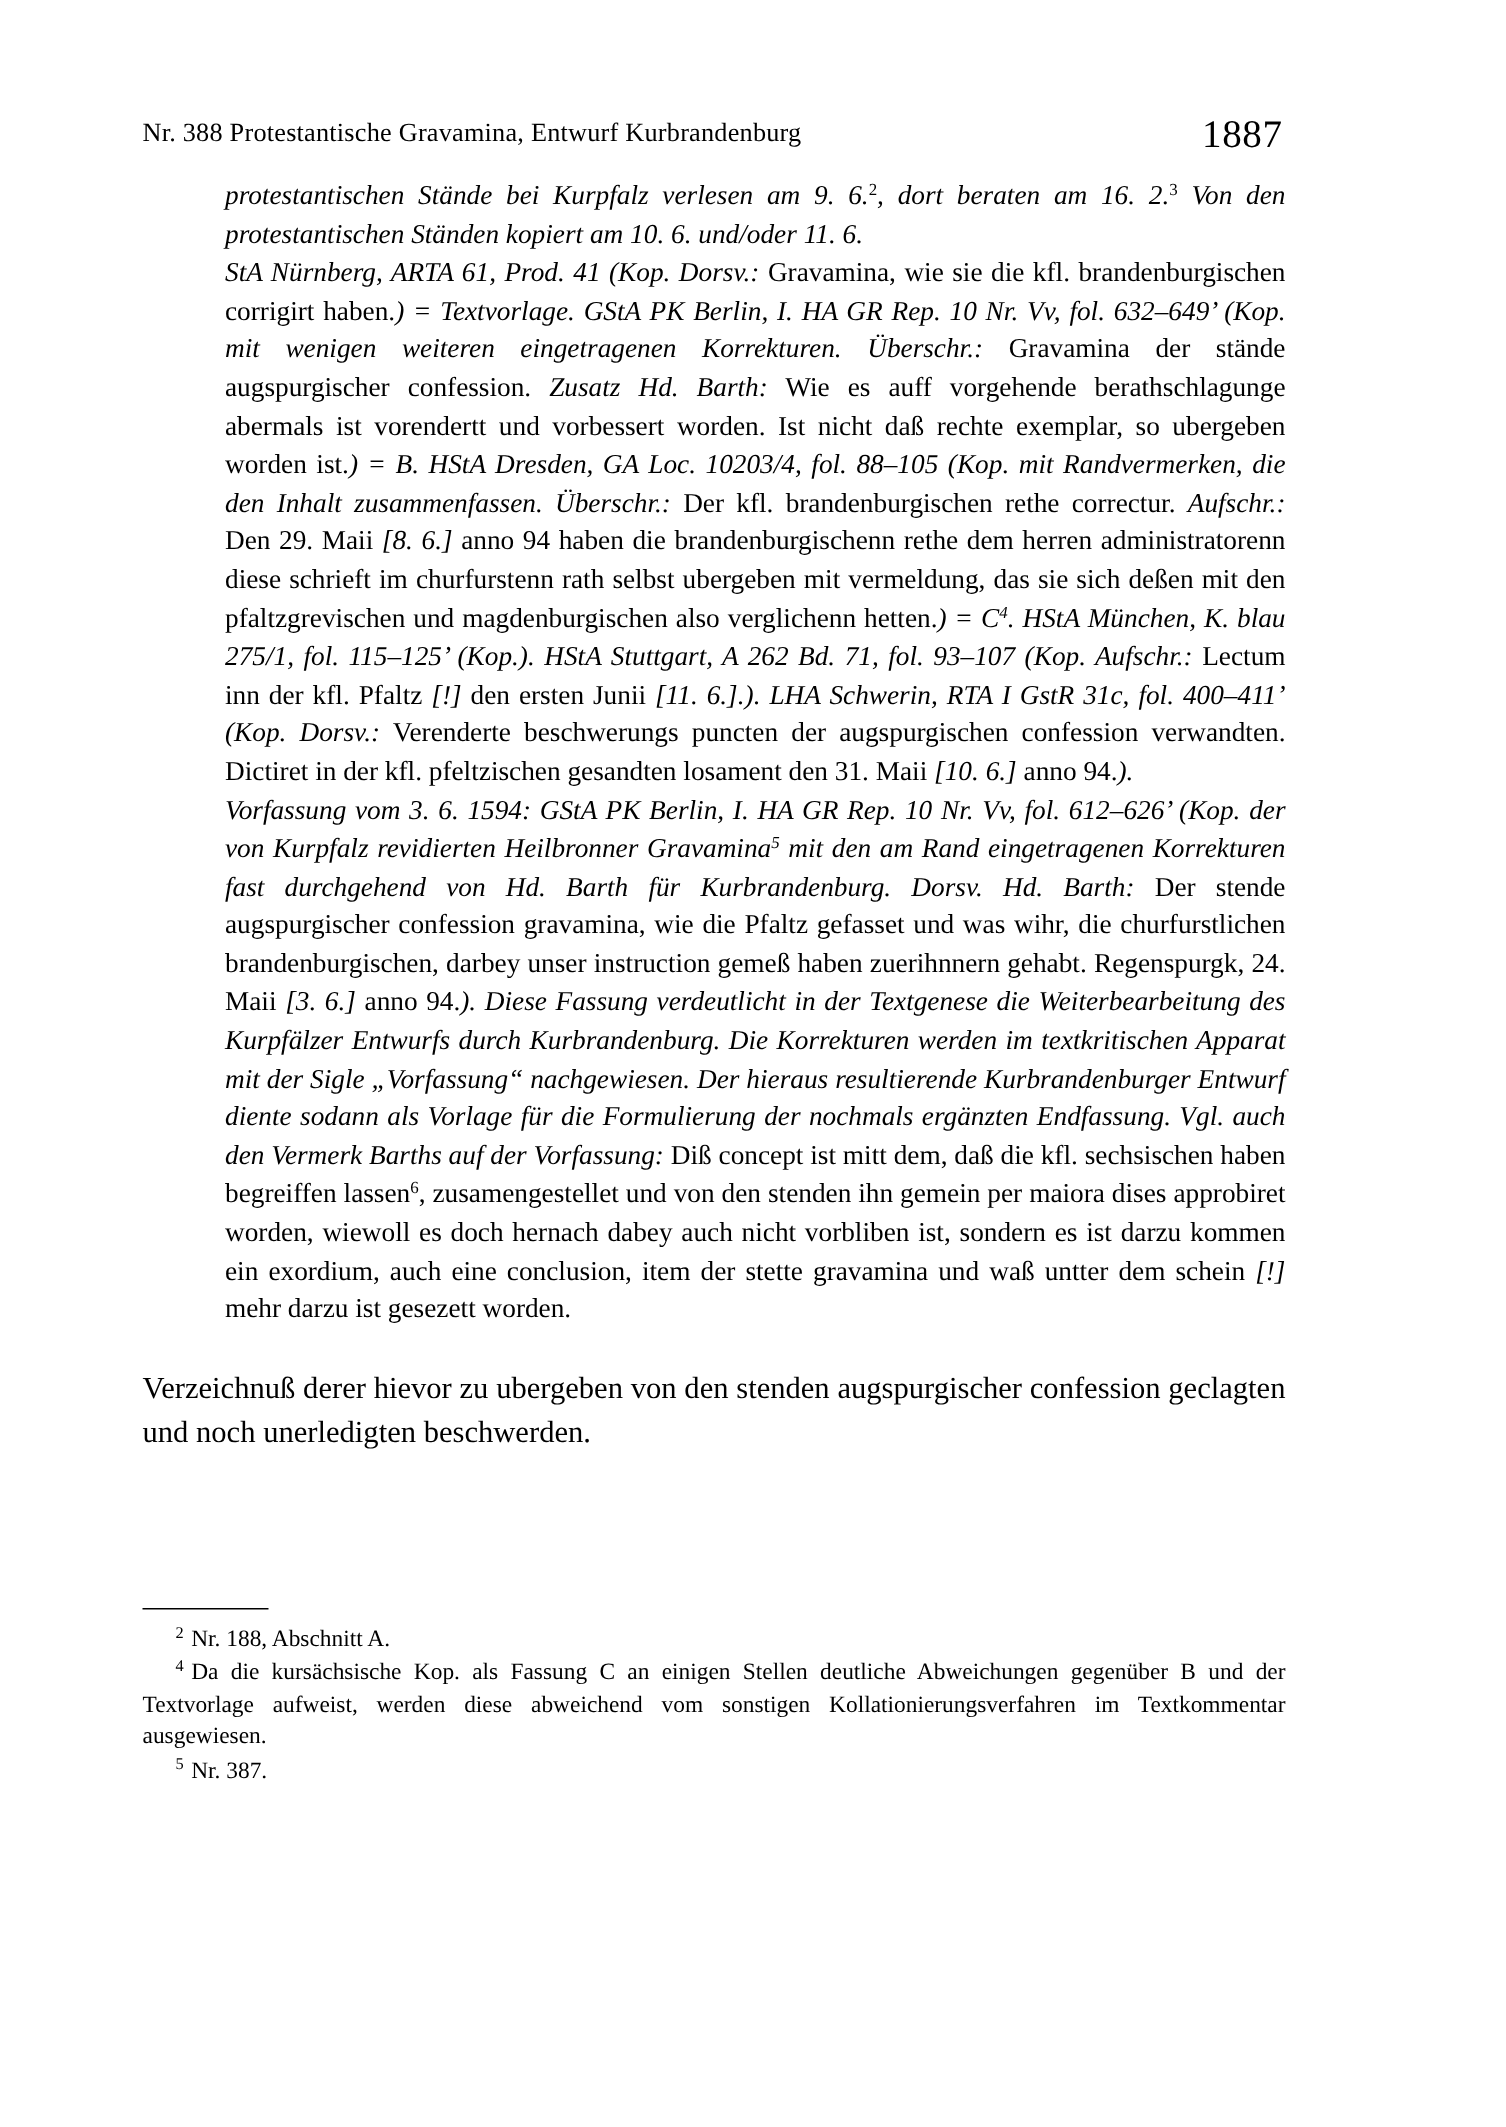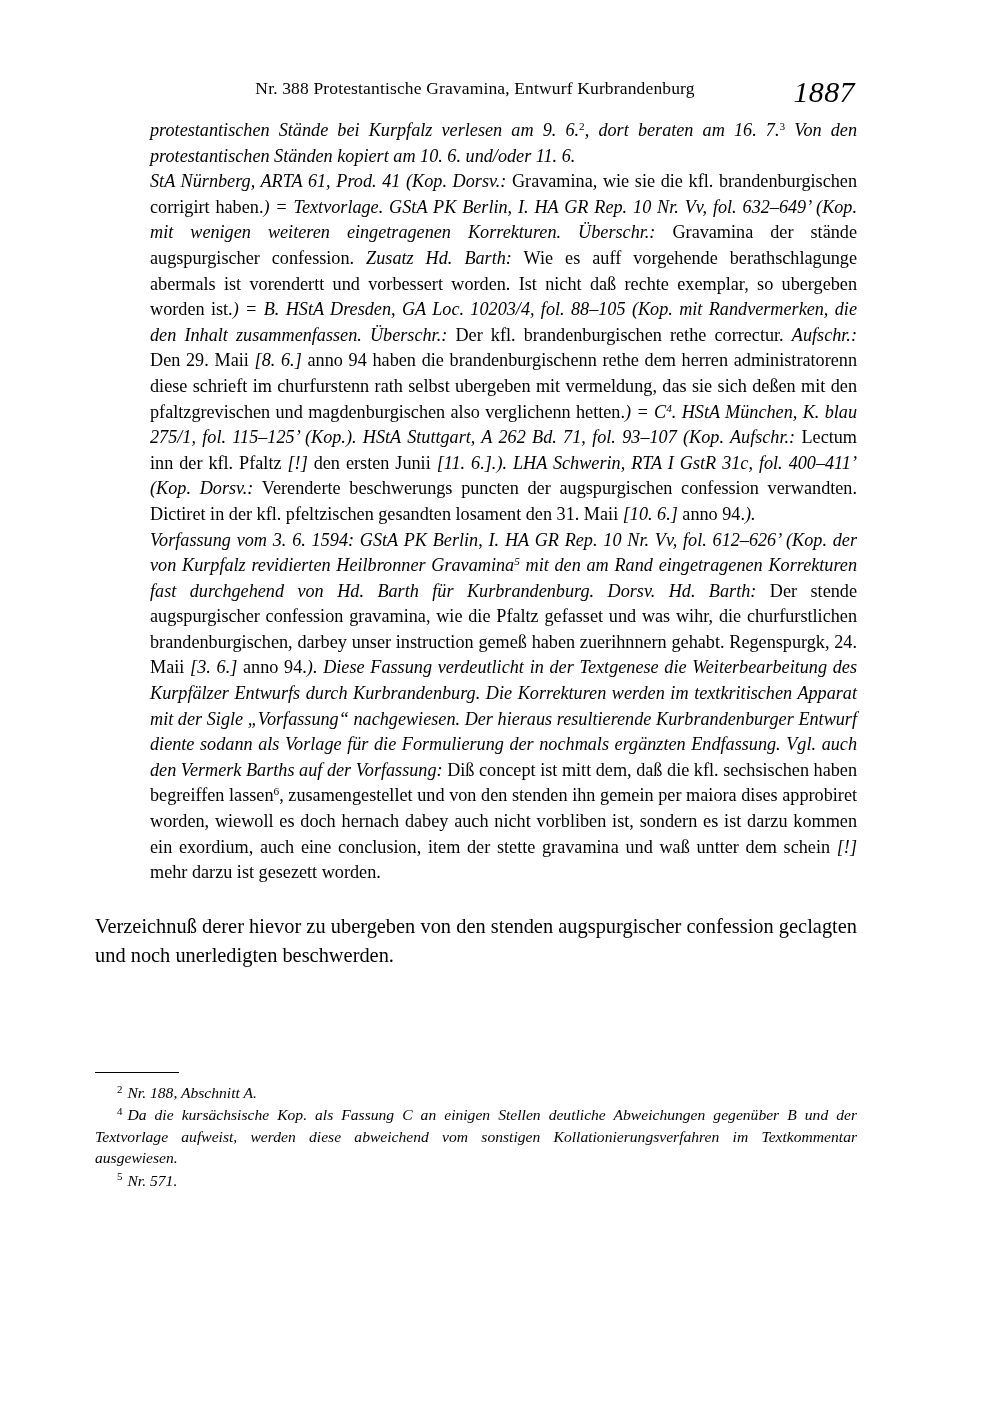--- a/index.html
+++ b/index.html
@@ -24,35 +24,34 @@
 
   
   .runhead {
     position: absolute;
     left: 95px;
     top: 78px;
     width: 760px;
     height: 26px;
     display: flex;
     align-items: baseline;
-    justify-content: center;
+    justify-content: flex-start;
     font-size: 17.5px;
     line-height: 1.2;
   }
   .runhead-title {
     white-space: nowrap;
     letter-spacing: 0.15px;
   }
   .runhead-pageno {
     position: absolute;
     right: 0;
     top: -4px;
-    font-size: 30px;
+    font-size: 26px;
     letter-spacing: 0.4px;
-    font-style: italic;
   }
 
   
   .content {
     position: absolute;
     left: 95px;
     top: 118px;
     width: 762px;
   }
 
@@ -122,54 +121,53 @@
     text-indent: 22px;
   }
   .fn .fn-num {
     font-size: 0.70em;
     vertical-align: 0.50em;
     line-height: 0;
     font-style: normal;
     padding-right: 5px;
   }
   .fn .fn-body {
-    font-style: italic;
   }
 </style>
 </head>
 <body>
 
 <div class="page">
 
   <div class="runhead">
     <span class="runhead-title">Nr. 388 Protestantische Gravamina, Entwurf Kurbrandenburg</span>
     <span class="runhead-pageno">1887</span>
   </div>
 
   <div class="content">
 
     <div class="apparatus">
 
-      <p><i>protestantischen Stände bei Kurpfalz verlesen am 9. 6.</i><sup class="fnref">2</sup><i>, dort beraten am 16. 7.</i><sup class="fnref">3</sup><i> Von den protestantischen Ständen kopiert am 10. 6. und/oder 11. 6.</i></p>
+      <p><i>protestantischen Stände bei Kurpfalz verlesen am 9. 6.</i><sup class="fnref">2</sup><i>, dort beraten am 16. 2.</i><sup class="fnref">3</sup><i> Von den protestantischen Ständen kopiert am 10. 6. und/oder 11. 6.</i></p>
 
       <p><i>StA Nürnberg, ARTA 61, Prod. 41 (Kop. Dorsv.:</i><span class="r"> Gravamina, wie sie die kfl. brandenburgischen corrigirt haben.</span><i>) = Textvorlage. GStA PK Berlin, I. HA GR Rep. 10 Nr. Vv, fol. 632–649’ (Kop. mit wenigen weiteren eingetragenen Korrekturen. Überschr.:</i><span class="r"> Gravamina der stände augspurgischer confession. </span><i>Zusatz Hd. Barth:</i><span class="r"> Wie es auff vorgehende berathschlagunge abermals ist vorendertt und vorbessert worden. Ist nicht daß rechte exemplar, so ubergeben worden ist.</span><i>) = B. HStA Dresden, GA Loc. 10203/4, fol. 88–105 (Kop. mit Randvermerken, die den Inhalt zusammenfassen. Überschr.:</i><span class="r"> Der kfl. brandenburgischen rethe correctur. </span><i>Aufschr.:</i><span class="r"> Den 29. Maii </span><i>[8. 6.]</i><span class="r"> anno 94 haben die brandenburgischenn rethe dem herren administratorenn diese schrieft im churfurstenn rath selbst ubergeben mit vermeldung, das sie sich deßen mit den pfaltzgrevischen und magdenburgischen also verglichenn hetten.</span><i>) = C</i><sup class="fnref-i">4</sup><i>. HStA München, K. blau 275/1, fol. 115–125’ (Kop.). HStA Stuttgart, A 262 Bd. 71, fol. 93–107 (Kop. Aufschr.:</i><span class="r"> Lectum inn der kfl. Pfaltz </span><i>[!]</i><span class="r"> den ersten Junii </span><i>[11. 6.].</i><i>). LHA Schwerin, RTA I GstR 31c, fol. 400–411’ (Kop. Dorsv.:</i><span class="r"> Verenderte beschwerungs puncten der augspurgischen confession verwandten. Dictiret in der kfl. pfeltzischen gesandten losament den 31. Maii </span><i>[10. 6.]</i><span class="r"> anno 94.</span><i>).</i></p>
 
       <p><i>Vorfassung vom 3. 6. 1594: GStA PK Berlin, I. HA GR Rep. 10 Nr. Vv, fol. 612–626’ (Kop. der von Kurpfalz revidierten Heilbronner Gravamina</i><sup class="fnref-i">5</sup><i> mit den am Rand eingetragenen Korrekturen fast durchgehend von Hd. Barth für Kurbrandenburg. Dorsv. Hd. Barth:</i><span class="r"> Der stende augspurgischer confession gravamina, wie die Pfaltz gefasset und was wihr, die churfurstlichen brandenburgischen, darbey unser instruction gemeß haben zuerihnnern gehabt. Regenspurgk, 24. Maii </span><i>[3. 6.]</i><span class="r"> anno 94.</span><i>). Diese Fassung verdeutlicht in der Textgenese die Weiterbearbeitung des Kurpfälzer Entwurfs durch Kurbrandenburg. Die Korrekturen werden im textkritischen Apparat mit der Sigle „Vorfassung“ nachgewiesen. Der hieraus resultierende Kurbrandenburger Entwurf diente sodann als Vorlage für die Formulierung der nochmals ergänzten Endfassung. Vgl. auch den Vermerk Barths auf der Vorfassung:</i><span class="r"> Diß concept ist mitt dem, daß die kfl. sechsischen haben begreiffen lassen</span><sup class="fnref">6</sup><span class="r">, zusamengestellet und von den stenden ihn gemein per maiora dises approbiret worden, wiewoll es doch hernach dabey auch nicht vorbliben ist, sondern es ist darzu kommen ein exordium, auch eine conclusion, item der stette gravamina und waß untter dem schein </span><i>[!]</i><span class="r"> mehr darzu ist gesezett worden.</span></p>
 
 
     </div>
 
     <div class="maintext">
       <p>Verzeichnuß derer hievor zu ubergeben von den stenden augspurgischer confession geclagten und noch unerledigten beschwerden.</p>
     </div>
 
   </div>
 
   <div class="footnotes">
     <div class="fn-rule"></div>
     <div id="footnote-list">
         <p class="fn"><span class="fn-num">2</span><span class="fn-body">Nr. 188, Abschnitt A.</span></p>
         <p class="fn"><span class="fn-num">4</span><span class="fn-body">Da die kursächsische Kop. als Fassung C an einigen Stellen deutliche Abweichungen gegenüber B und der Textvorlage aufweist, werden diese abweichend vom sonstigen Kollationierungsverfahren im Textkommentar ausgewiesen.</span></p>
-        <p class="fn"><span class="fn-num">5</span><span class="fn-body">Nr. 571.</span></p>
+        <p class="fn"><span class="fn-num">5</span><span class="fn-body">Nr. 387.</span></p>
       </div>
   </div>
 
 </div>
 
 </body></html>

